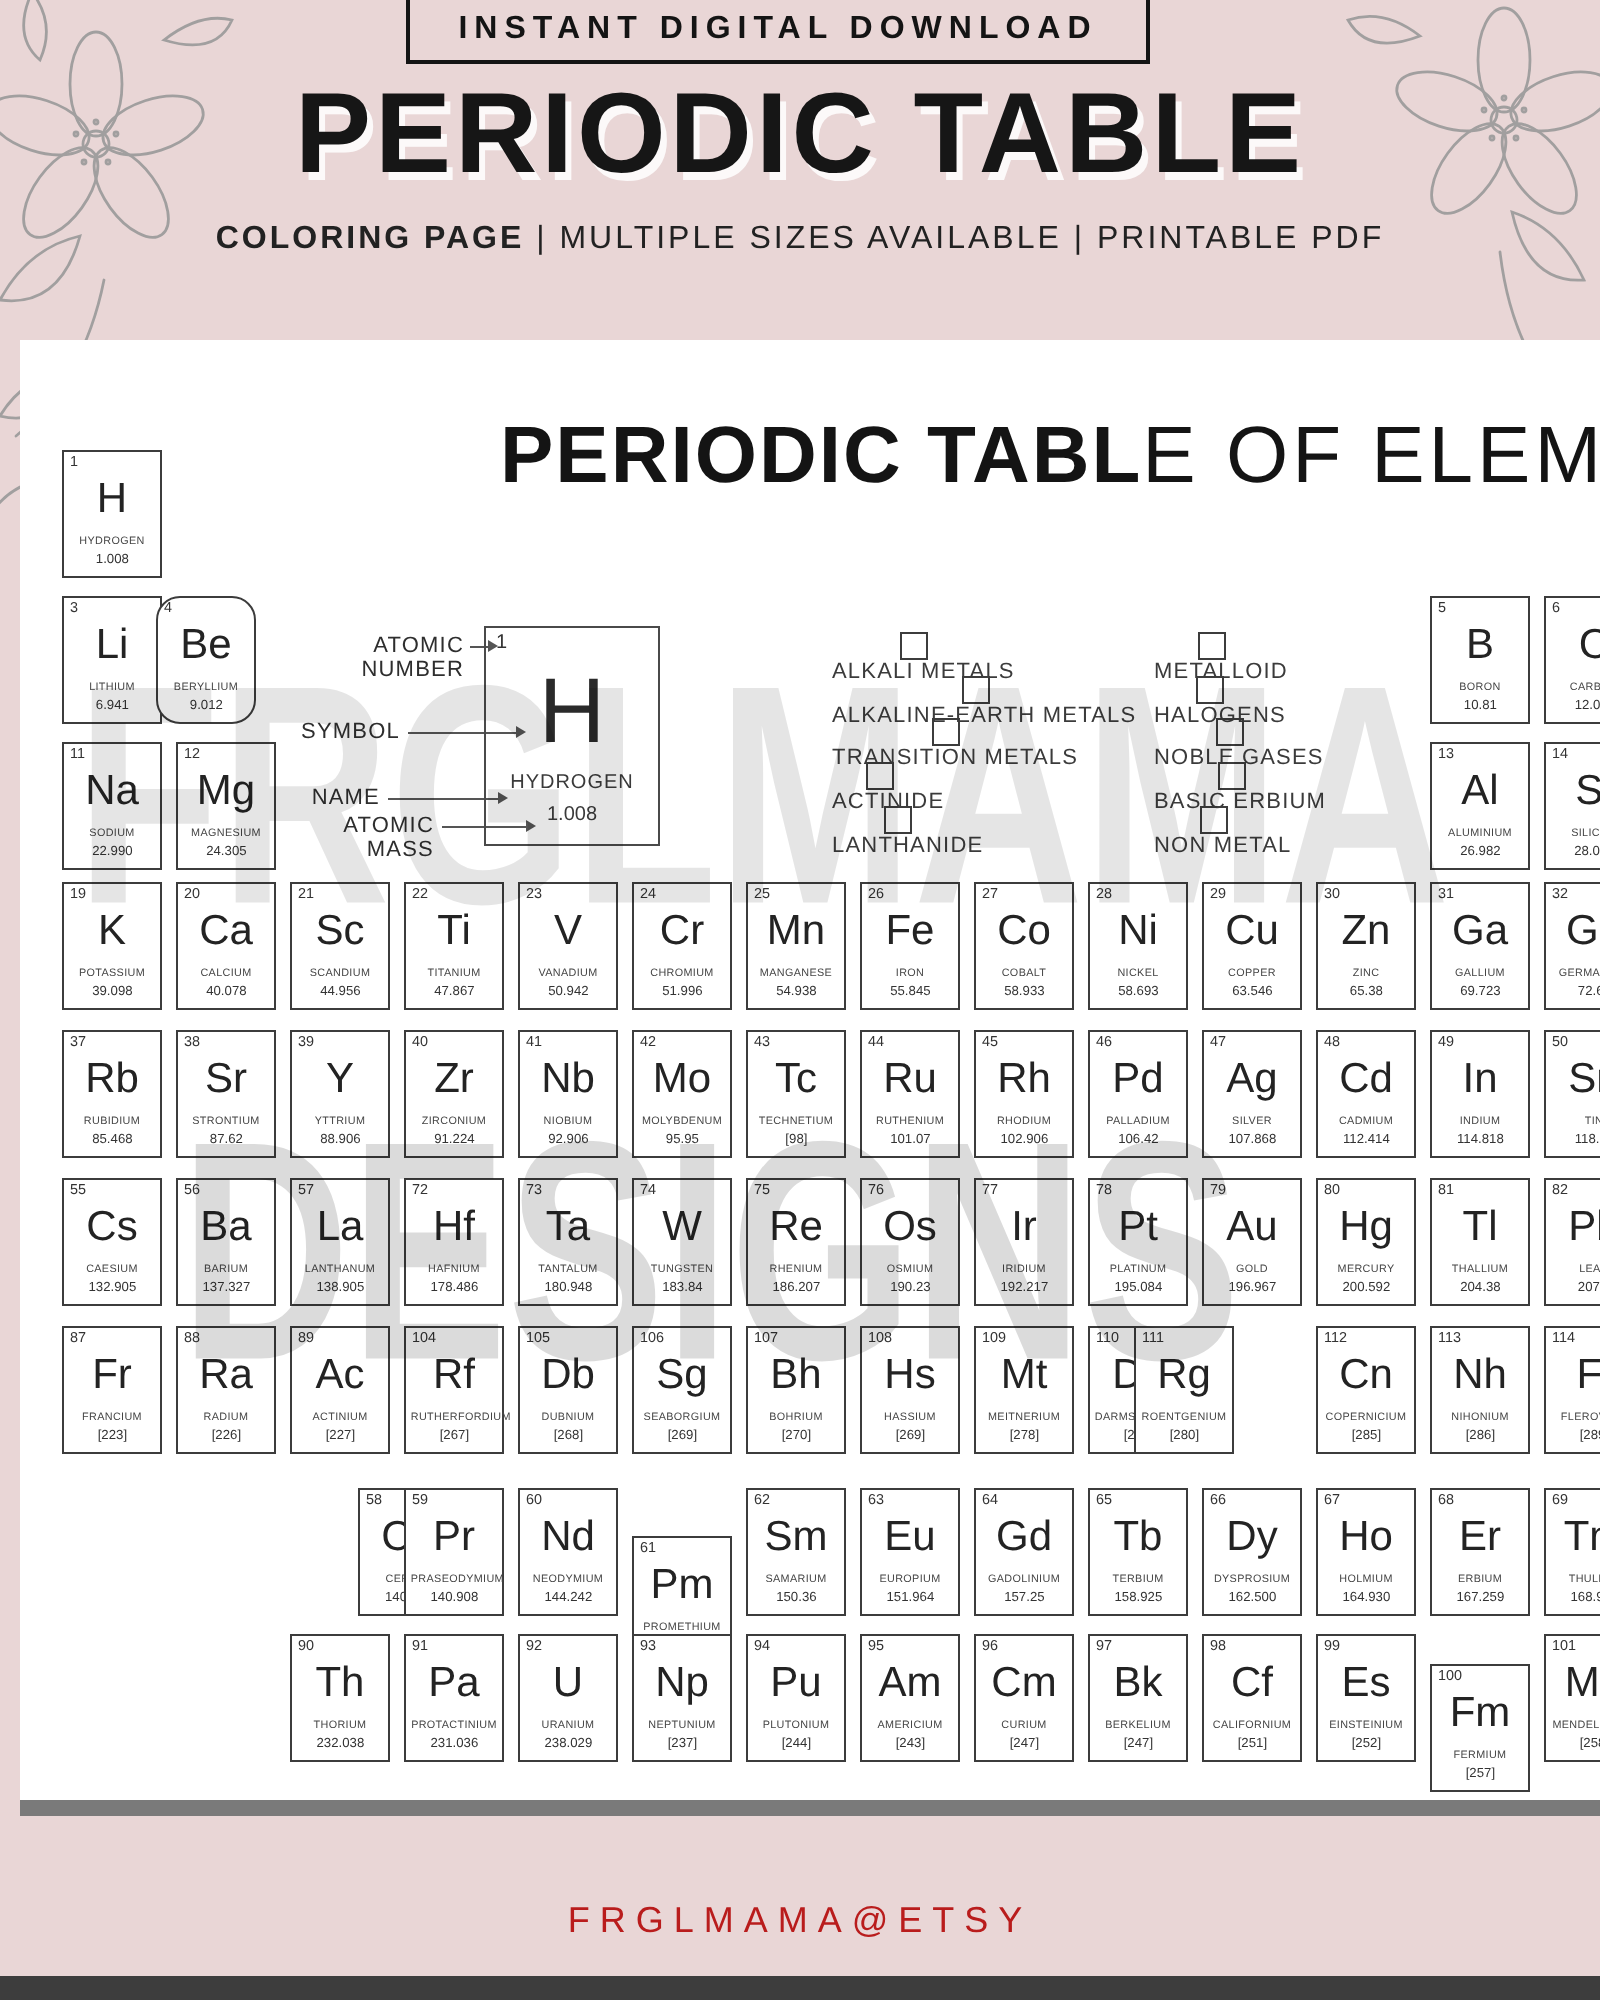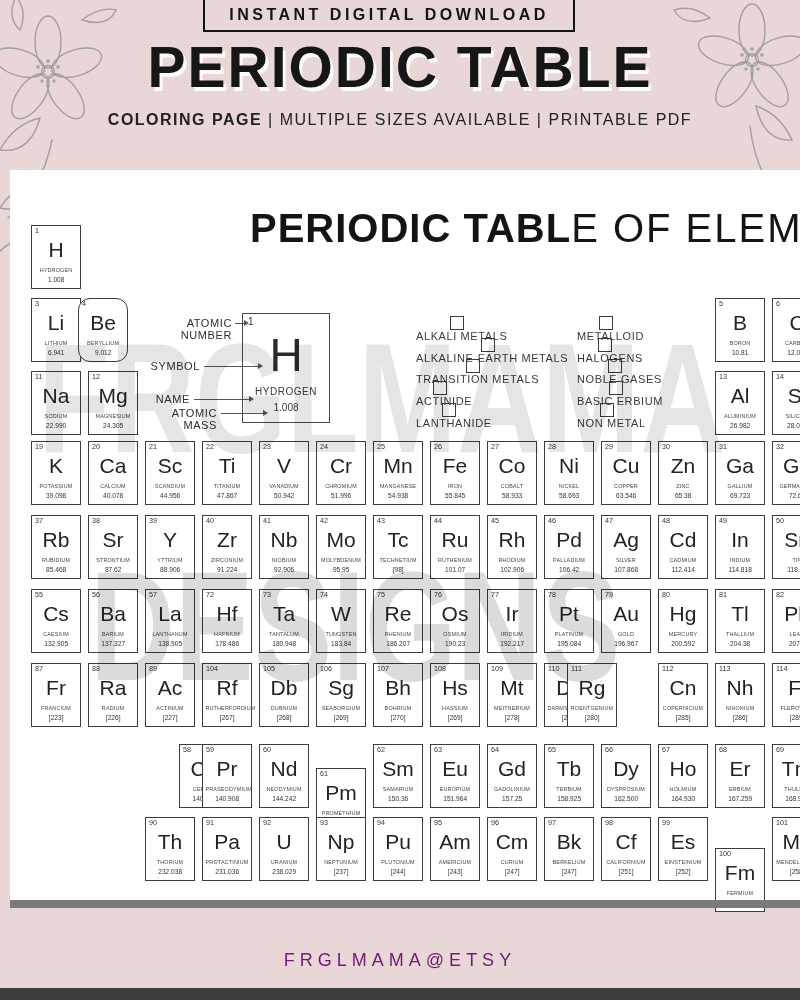--- a/index.html
+++ b/index.html
@@ -62,21 +62,21 @@
     transform:scale(.72);transform-origin:0 0;}
   .cell .sym{position:absolute;left:0;right:0;top:12px;text-align:center;
     font-size:21px;color:#232323;}
   .cell .nm{position:absolute;left:-25%;width:150%;top:41px;text-align:center;
     font-size:9px;letter-spacing:.3px;color:#454545;transform:scale(.6);transform-origin:50% 0;}
   .cell .ms{position:absolute;left:-15%;width:130%;top:50px;text-align:center;
     font-size:10px;color:#333;transform:scale(.66);transform-origin:50% 0;}
 
   
   .footer-text{position:absolute;left:0;top:950px;width:100%;text-align:center;
-    font-size:18px;letter-spacing:5px;color:#701a75;}
+    font-size:18px;letter-spacing:5px;color:#b91c1c;}
   .bottom-bar{position:absolute;left:0;top:988px;width:100%;height:12px;background:#3d3d3d;}
 </style>
 </head>
 <body>
 
 <svg class="floral tl" viewBox="0 0 170 280" width="170" height="280">
   <g stroke="#9a9a9a" fill="none" stroke-width="1.4" stroke-linecap="round">
     <g transform="translate(62,82)">
       <ellipse rx="13" ry="26" cy="-30"></ellipse>
       <ellipse rx="13" ry="26" cy="-30" transform="rotate(72)"></ellipse>
@@ -710,21 +710,21 @@
         <span class="sym">Cf</span>
         <span class="nm">CALIFORNIUM</span>
         <span class="ms">[251]</span>
       </div>
       <div class="cell" style="left: 648px; top: 647px;">
         <span class="num">99</span>
         <span class="sym">Es</span>
         <span class="nm">EINSTEINIUM</span>
         <span class="ms">[252]</span>
       </div>
-      <div class="cell" style="left: 705px; top: 678px;">
+      <div class="cell" style="left: 705px; top: 662px;">
         <span class="num">100</span>
         <span class="sym">Fm</span>
         <span class="nm">FERMIUM</span>
         <span class="ms">[257]</span>
       </div>
       <div class="cell" style="left: 762px; top: 647px;">
         <span class="num">101</span>
         <span class="sym">Md</span>
         <span class="nm">MENDELEVIUM</span>
         <span class="ms">[258]</span>

